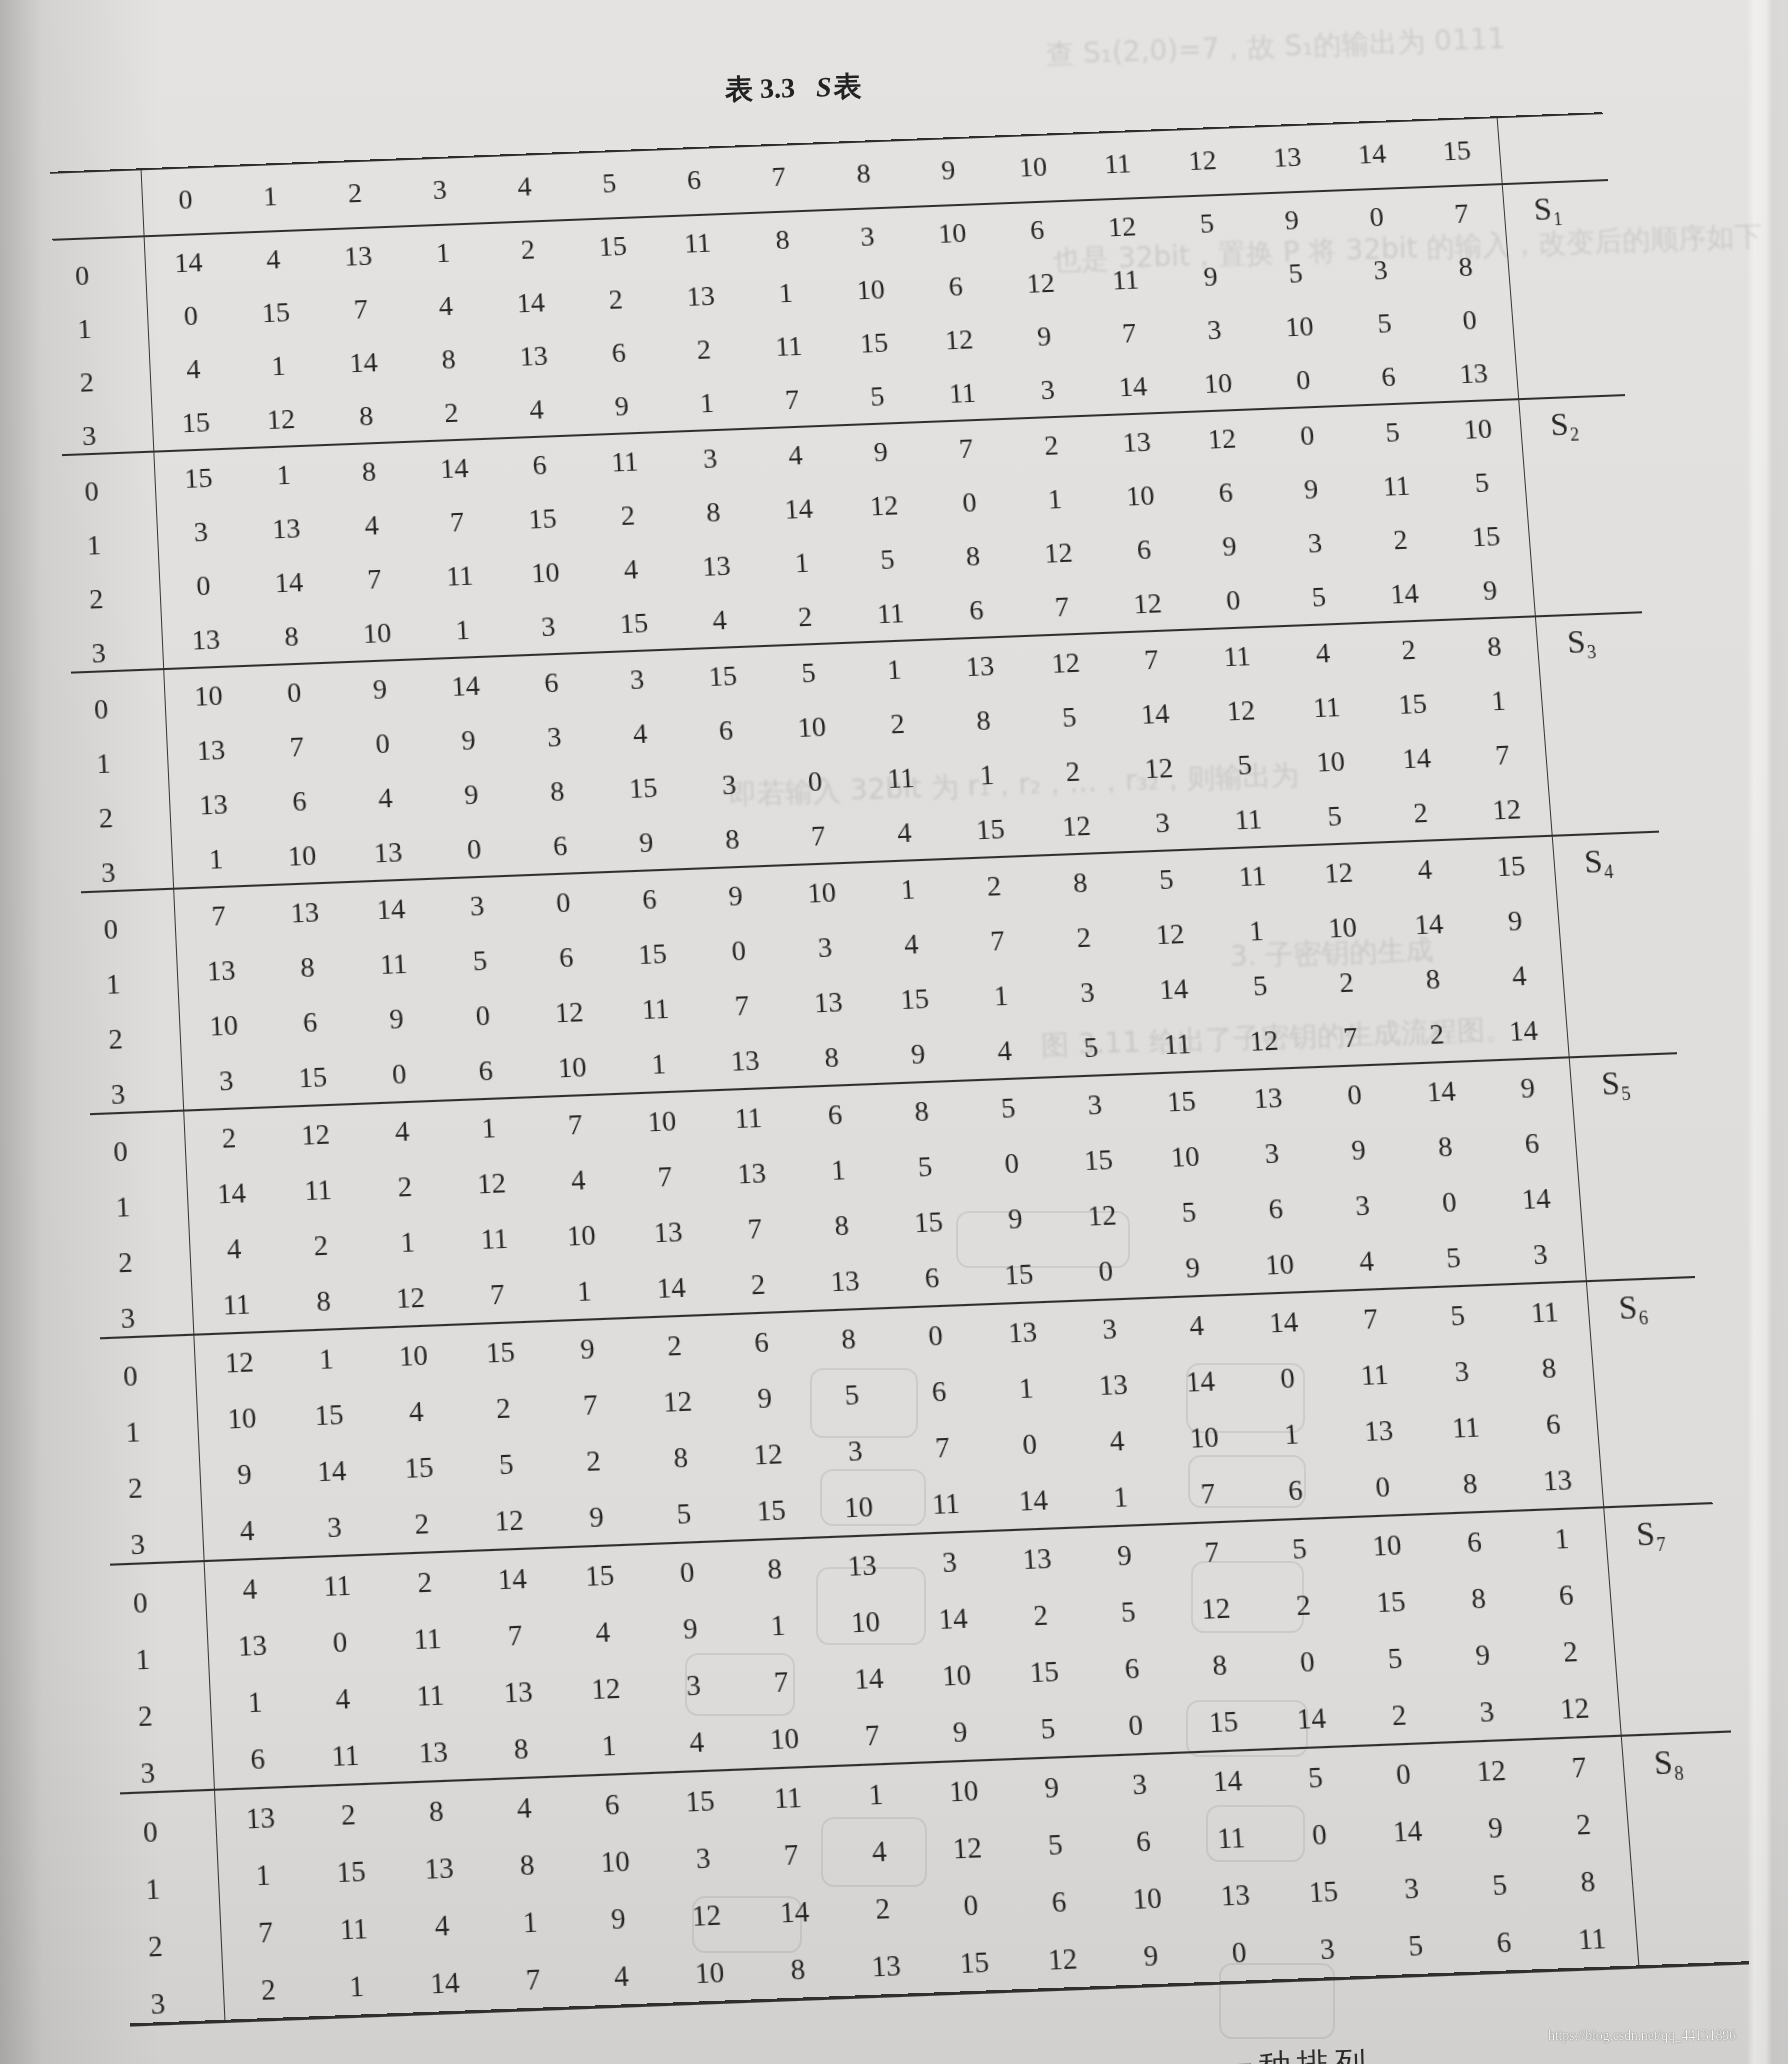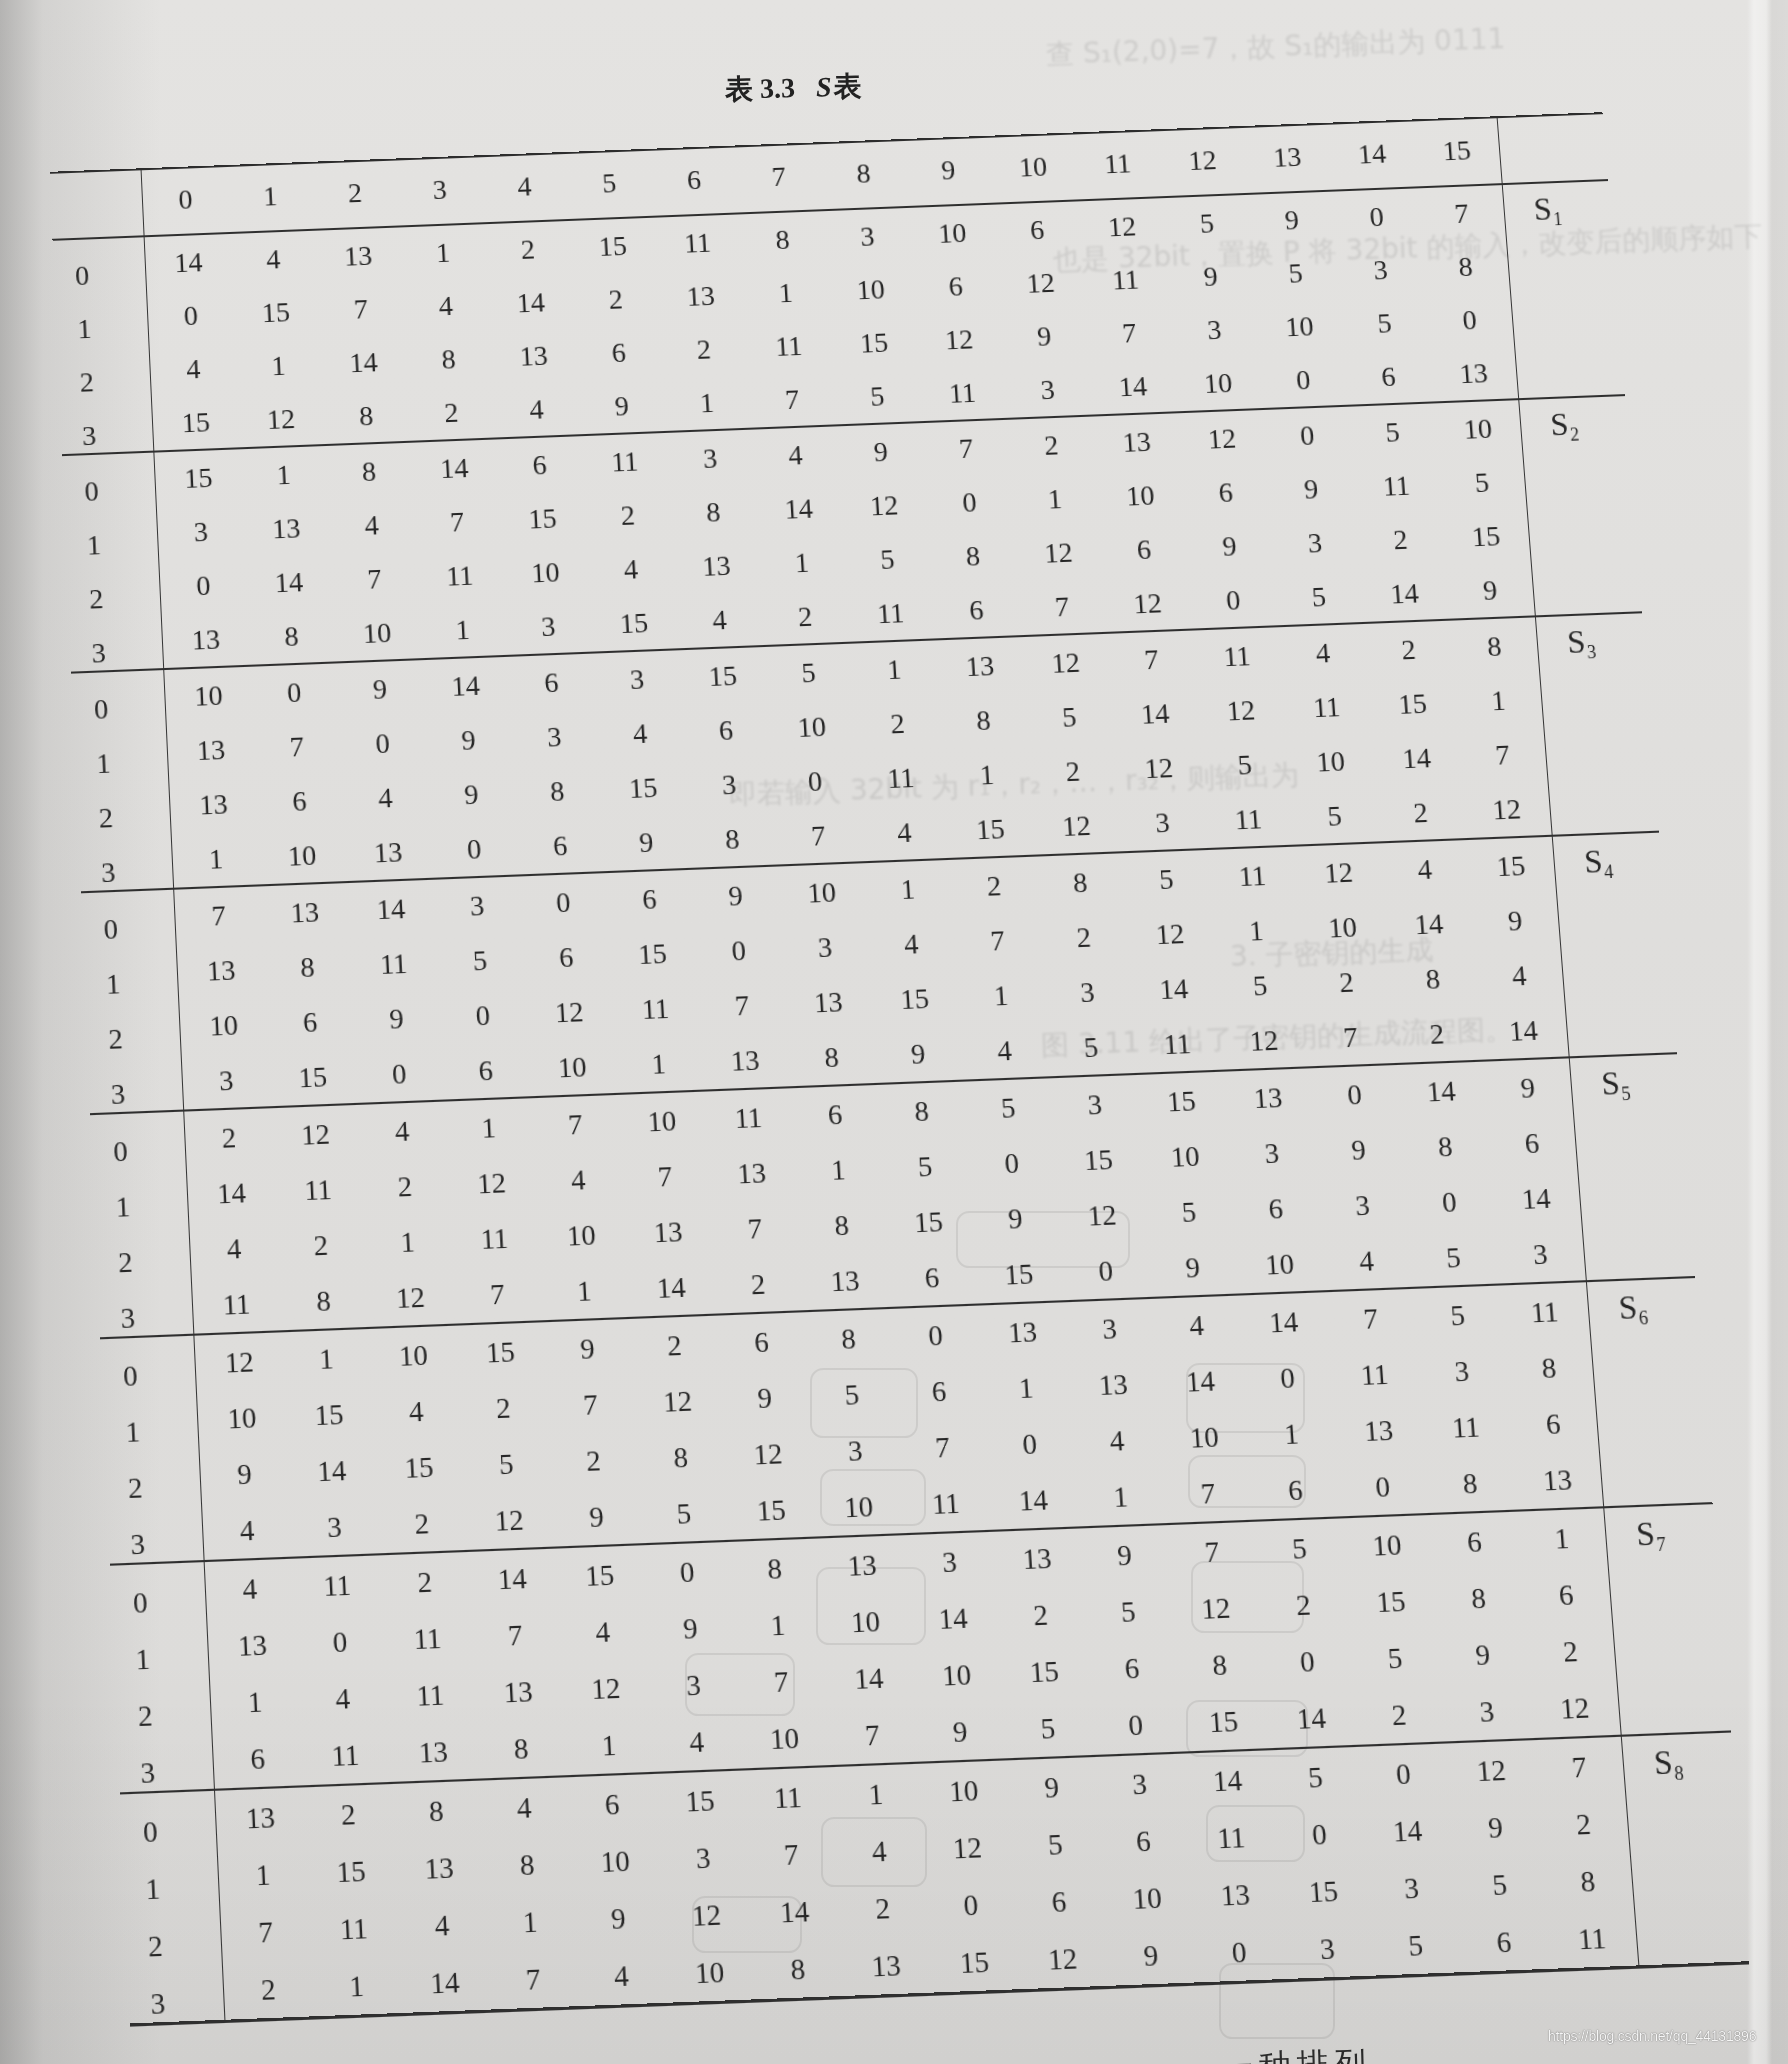--- a/index.html
+++ b/index.html
@@ -56,21 +56,21 @@
   .slabel { position: absolute; left: 1478px; top: 3.8px; font-size: 32px; line-height: 42px; white-space: nowrap; }
   .slabel .sub { font-size: 18px; vertical-align: -6.6px; margin-left: 0.9px; }
 
   .footer-partial {
     position: absolute; left: 1221px; top: 2044px; white-space: nowrap;
     font-family: "DejaVu Sans", sans-serif; font-size: 32px; letter-spacing: 5.7px; color: #2a2a2a;
     transform: rotate(-1.5deg);
   }
   .watermark {
     position: absolute; left: 1548px; top: 2028px; white-space: nowrap;
-    font-family: Liberation Sans, sans-serif; font-size: 14px; letter-spacing: -0.2px;
+    font-family: Liberation Serif, serif; font-size: 14px; letter-spacing: -0.2px;
     color: #f6f6f6; text-shadow: 0 0 0.9px rgba(0,0,0,0.55), 0 0 1.9px rgba(0,0,0,0.25);
   }
 </style>
 </head>
 <body>
 
 <div class="page">
 
   <div class="bleed" style="left:1046px; top:38px;">查 S₁(2,0)=7，故 S₁的输出为 0111</div>
   <div class="bleed" style="left:1053px; top:244px;">也是 32bit，置换 P 将 32bit 的输入，改变后的顺序如下</div>

